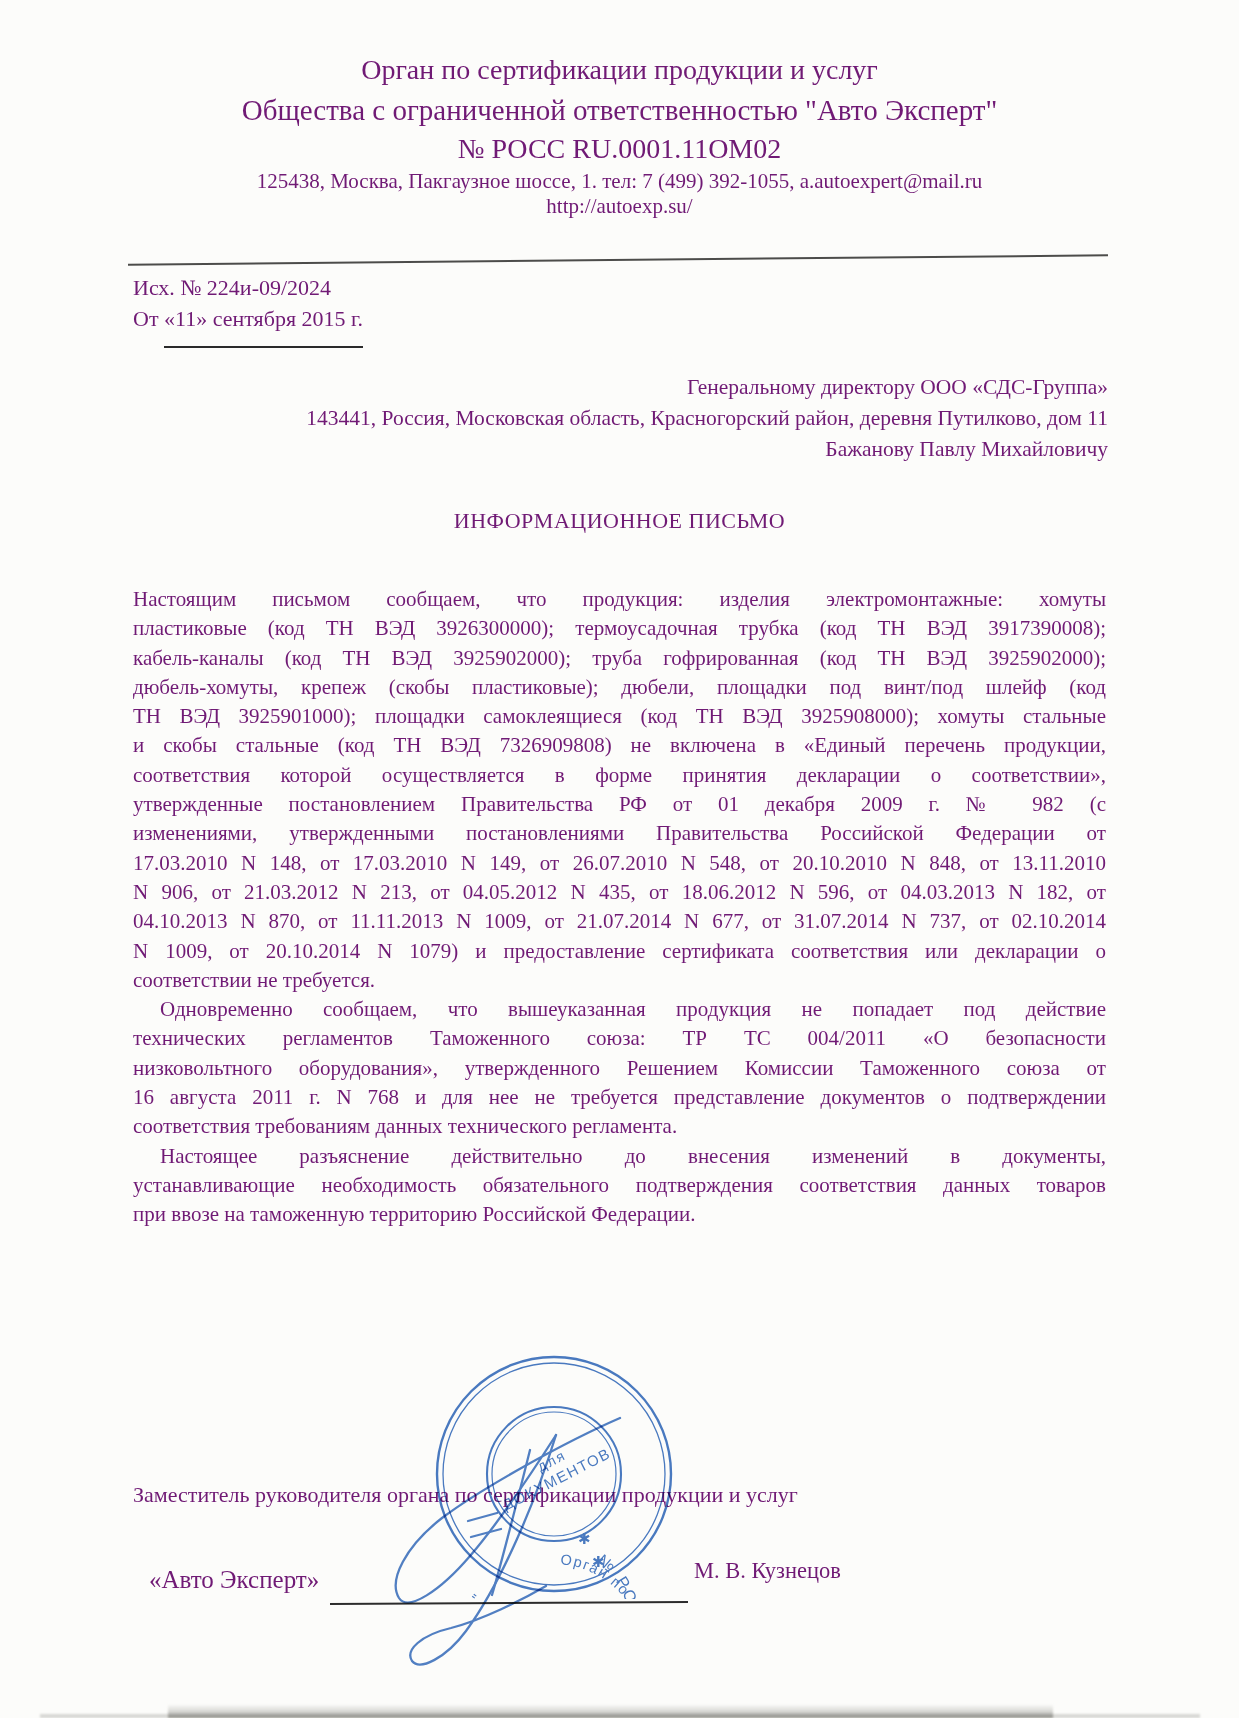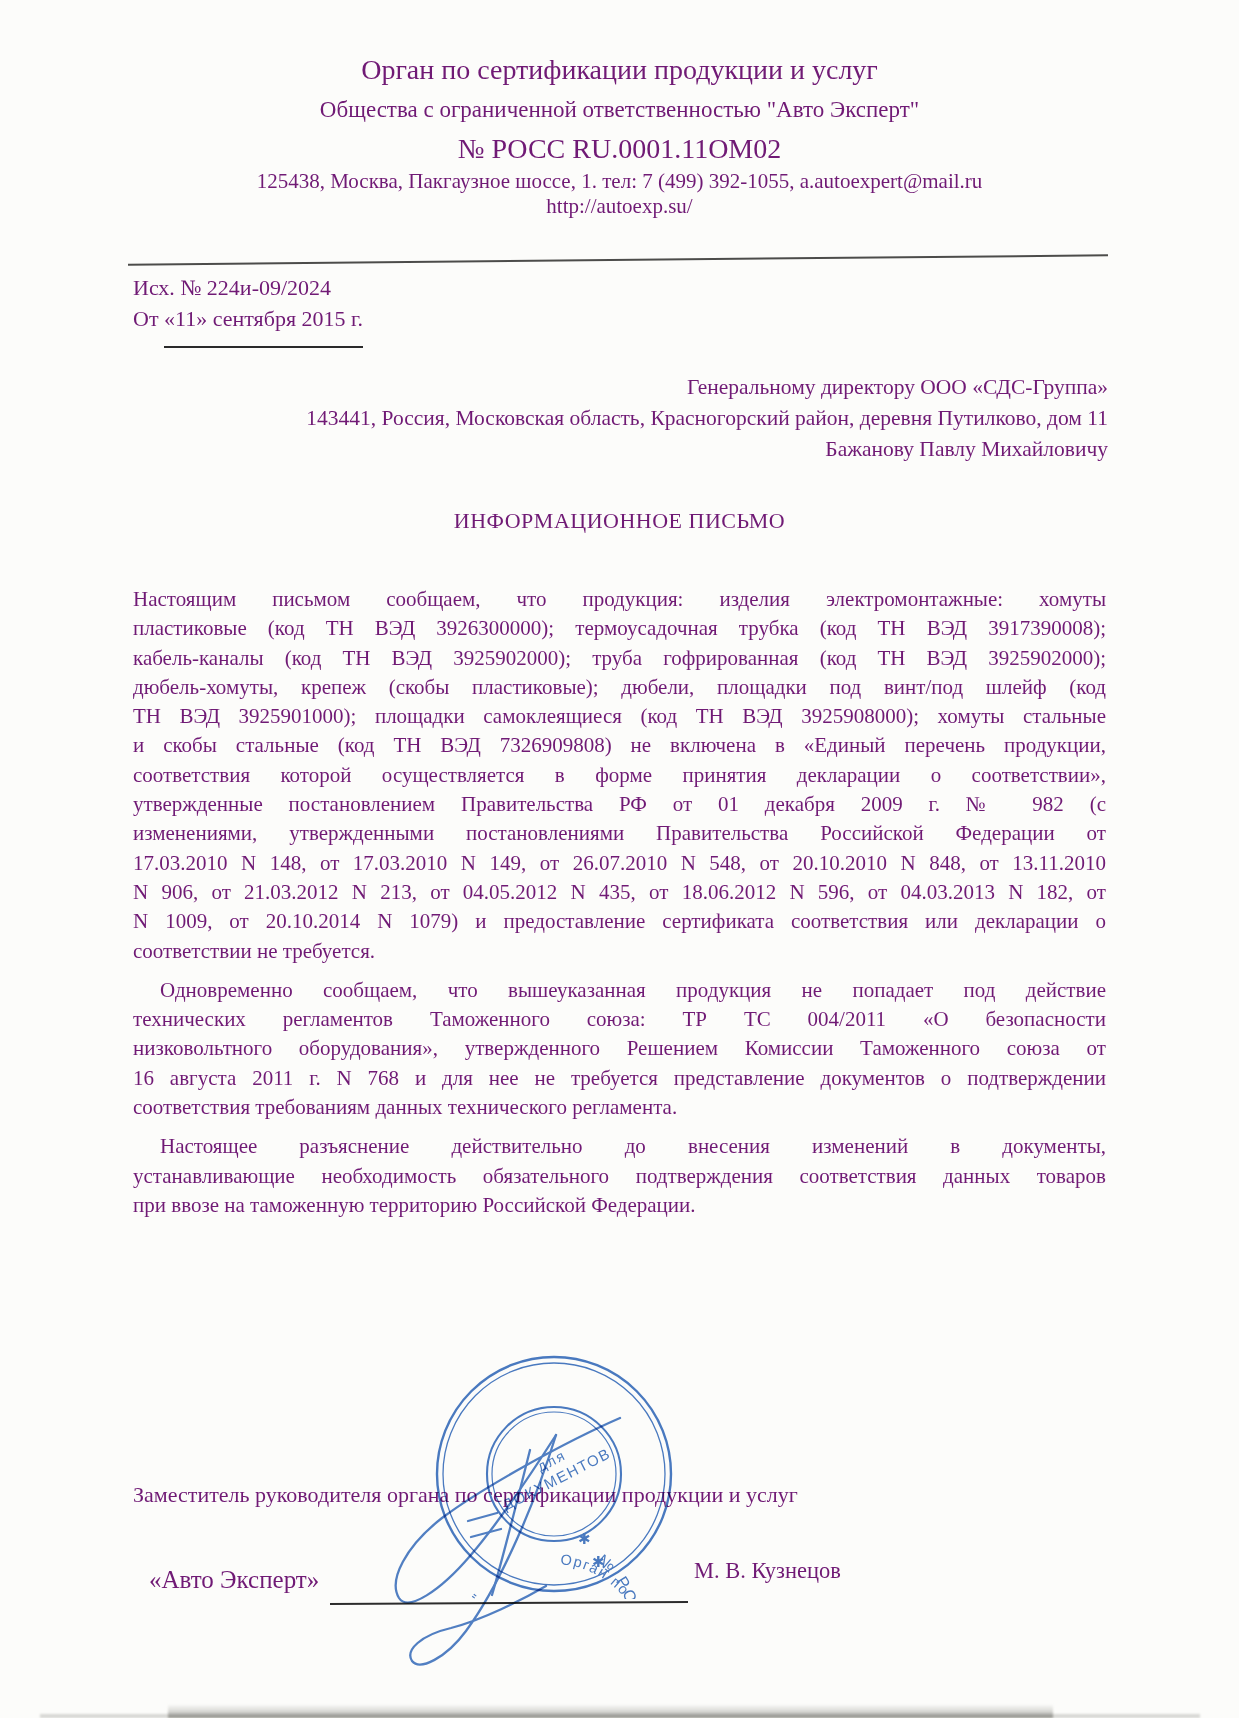--- a/index.html
+++ b/index.html
@@ -8,40 +8,40 @@
     width:1239px;height:1718px;
     margin:0 auto;
     background:#fcfcfa;
     font-family:"Liberation Serif", serif;
     color:#701a75;
     overflow:hidden;
   }
   
   .letterhead{position:absolute;top:50px;left:0;width:100%;text-align:center;}
   .lh1{font-size:28px;line-height:40px;}
-  .lh2{font-size:23px;line-height:40px;}
+  .lh2{font-size:29px;line-height:40px;}
   .lh3{font-size:28px;line-height:38px;}
   .lh-contact{font-size:21px;line-height:26px;}
   .lh-site{font-size:21px;line-height:25px;}
   .head-rule{
     position:absolute;top:259px;left:128px;width:980px;height:2px;
     background:#4c4c4a;transform:rotate(-0.55deg);
   }
   
   .refblock{position:absolute;left:133px;top:272px;font-size:22px;line-height:31px;}
   .date-underline{border-bottom:2px solid #2a2a2a;padding-bottom:15px;}
   
   .recipient{position:absolute;right:131px;top:372px;text-align:right;font-size:21.5px;line-height:31px;}
   
   .doc-title{position:absolute;top:508px;left:0;width:100%;text-align:center;font-size:22px;letter-spacing:.5px;}
   
   .body-block{position:absolute;left:133px;top:585px;width:973px;font-size:21px;}
   .bl{height:29.3px;line-height:29.3px;text-align:justify;text-align-last:justify;white-space:nowrap;}
   .bl.last{text-align-last:left;}
-  .bl.ind{text-indent:27px;margin-top:10px;}
+  .bl.ind{text-indent:27px;}
   
   .sig-position{position:absolute;left:133px;top:1482px;font-size:22px;}
   .sig-company{position:absolute;left:149px;top:1566px;font-size:25px;}
   .sig-line{position:absolute;left:330px;top:1602px;width:358px;height:2px;background:#2c2c2c;transform:rotate(-0.35deg);}
   .sig-name{position:absolute;left:694px;top:1558px;font-size:22.5px;}
   
   .stamp-svg{position:absolute;left:429px;top:1349px;mix-blend-mode:multiply;opacity:.92;}
   .sig-svg{position:absolute;left:370px;top:1390px;mix-blend-mode:multiply;opacity:.88;}
   
   .scan-smudge{
@@ -86,20 +86,21 @@
     <div class="bl">пластиковые (код ТН ВЭД 3926300000); термоусадочная трубка (код ТН ВЭД 3917390008);</div>
     <div class="bl">кабель-каналы (код ТН ВЭД 3925902000); труба гофрированная (код ТН ВЭД 3925902000);</div>
     <div class="bl">дюбель-хомуты, крепеж (скобы пластиковые); дюбели, площадки под винт/под шлейф (код</div>
     <div class="bl">ТН ВЭД 3925901000); площадки самоклеящиеся (код ТН ВЭД 3925908000); хомуты стальные</div>
     <div class="bl">и скобы стальные (код ТН ВЭД 7326909808) не включена в «Единый перечень продукции,</div>
     <div class="bl">соответствия которой осуществляется в форме принятия декларации о соответствии»,</div>
     <div class="bl">утвержденные постановлением Правительства РФ от 01 декабря 2009 г. № 982 (с</div>
     <div class="bl">изменениями, утвержденными постановлениями Правительства Российской Федерации от</div>
     <div class="bl">17.03.2010 N 148, от 17.03.2010 N 149, от 26.07.2010 N 548, от 20.10.2010 N 848, от 13.11.2010</div>
     <div class="bl">N 906, от 21.03.2012 N 213, от 04.05.2012 N 435, от 18.06.2012 N 596, от 04.03.2013 N 182, от</div>
+    <div class="bl">04.10.2013 N 870, от 11.11.2013 N 1009, от 21.07.2014 N 677, от 31.07.2014 N 737, от 02.10.2014</div>
     <div class="bl">N 1009, от 20.10.2014 N 1079) и предоставление сертификата соответствия или декларации о</div>
     <div class="bl last">соответствии не требуется.</div>
     <div class="bl ind">Одновременно сообщаем, что вышеуказанная продукция не попадает под действие</div>
     <div class="bl">технических регламентов Таможенного союза: ТР ТС 004/2011 «О безопасности</div>
     <div class="bl">низковольтного оборудования», утвержденного Решением Комиссии Таможенного союза от</div>
     <div class="bl">16 августа 2011 г. N 768 и для нее не требуется представление документов о подтверждении</div>
     <div class="bl last">соответствия требованиям данных технического регламента.</div>
     <div class="bl ind">Настоящее разъяснение действительно до внесения изменений в документы,</div>
     <div class="bl">устанавливающие необходимость обязательного подтверждения соответствия данных товаров</div>
     <div class="bl last">при ввозе на таможенную территорию Российской Федерации.</div>

